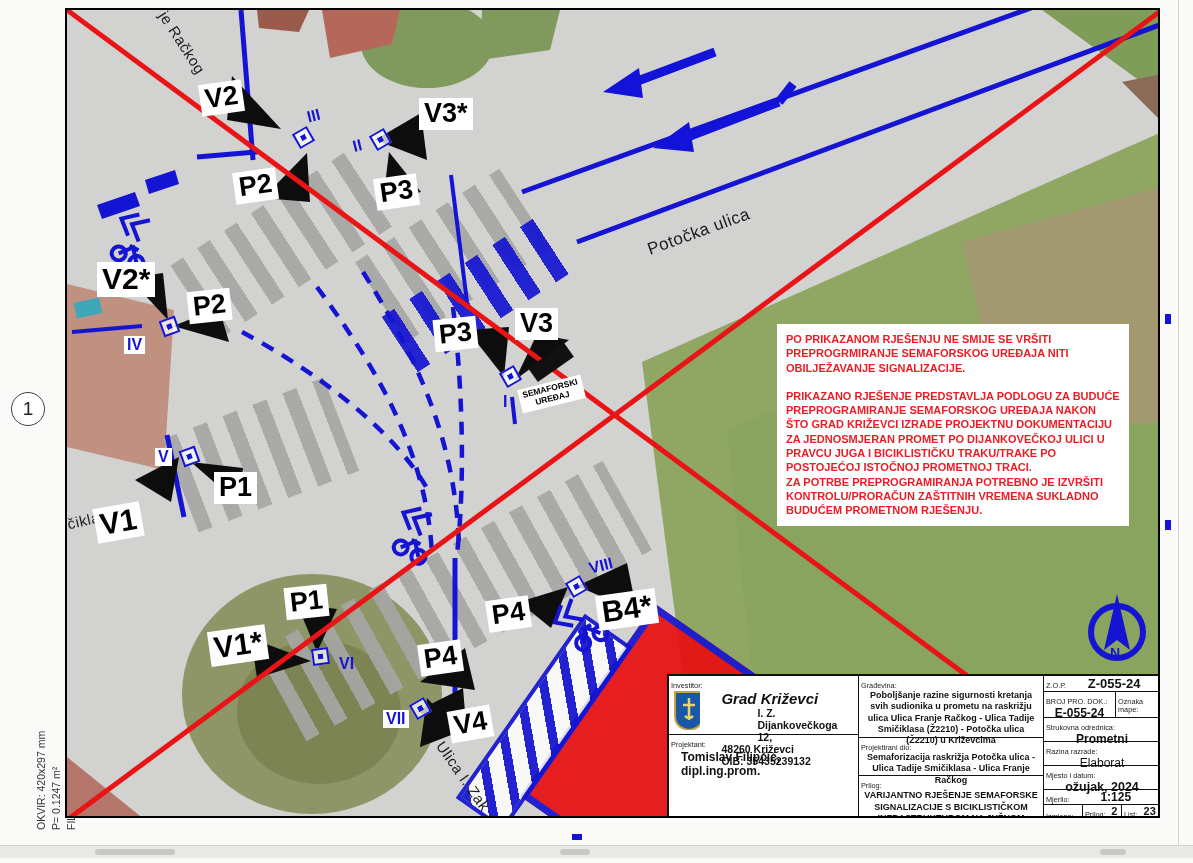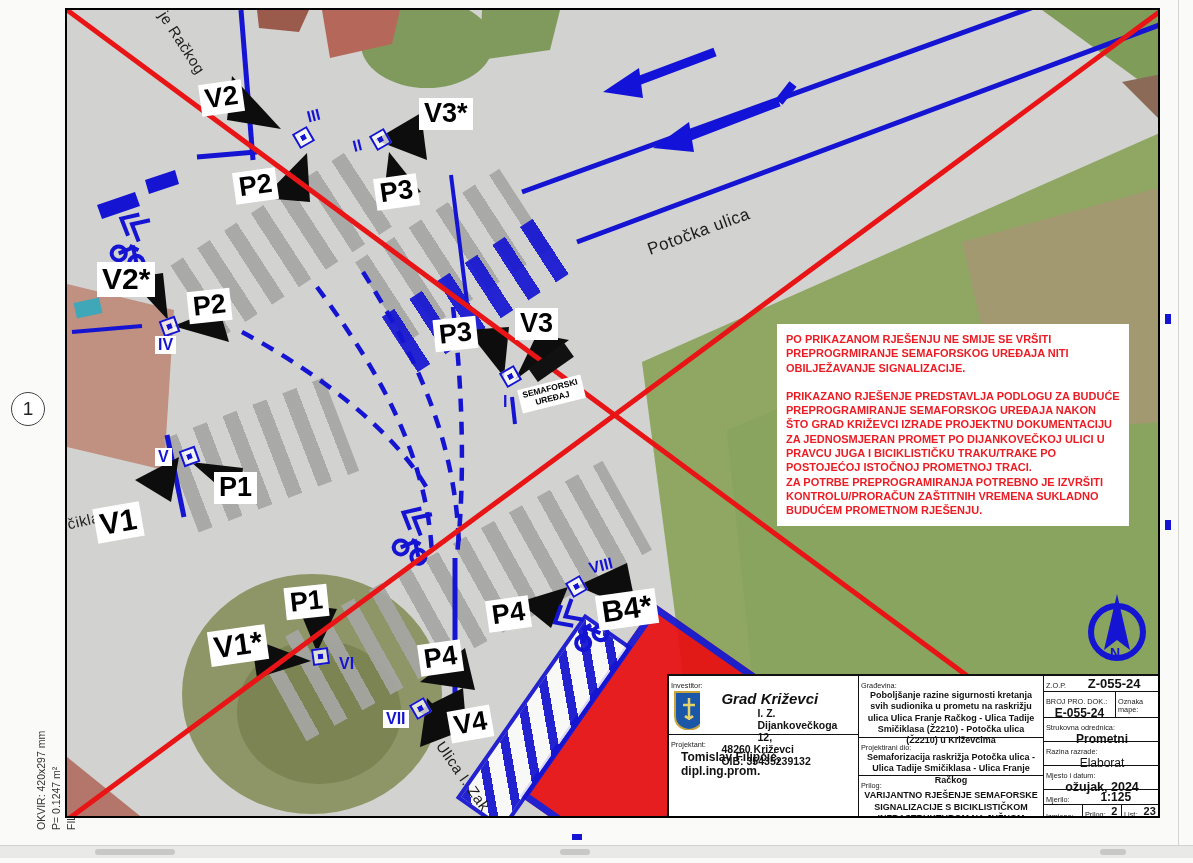--- a/index.html
+++ b/index.html
@@ -172,21 +172,21 @@
     </div>
   <div class="sig" style="left:345px;top:690px;transform:rotate(-30deg)">
       <span></span>
     </div>
   <div class="sig" style="left:501px;top:568px;transform:rotate(-30deg)">
       <span></span>
     </div>
 
   <div class="roman" style="left:240px;top:98px;transform:rotate(-14deg)">III</div>
   <div class="roman" style="left:286px;top:128px;transform:rotate(-14deg)">II</div>
-  <div class="roman onwhite" style="left:88px;top:326px;">IV</div>
+  <div class="roman onwhite" style="left:57px;top:326px;">IV</div>
   <div class="roman onwhite" style="left:88px;top:438px;">V</div>
   <div class="roman" style="left:436px;top:384px;">I</div>
   <div class="roman" style="left:272px;top:646px;">VI</div>
   <div class="roman onwhite" style="left:316px;top:700px;">VII</div>
   <div class="roman" style="left:522px;top:548px;transform:rotate(-14deg)">VIII</div>
 
   <div class="chip" style="left:133px;top:72px;transform:rotate(-8deg)">V2</div>
   <div class="chip" style="left:167px;top:160px;transform:rotate(-8deg)">P2</div>
   <div class="chip" style="left:352px;top:88px;">V3*</div>
   <div class="chip" style="left:308px;top:166px;transform:rotate(-8deg)">P3</div>

